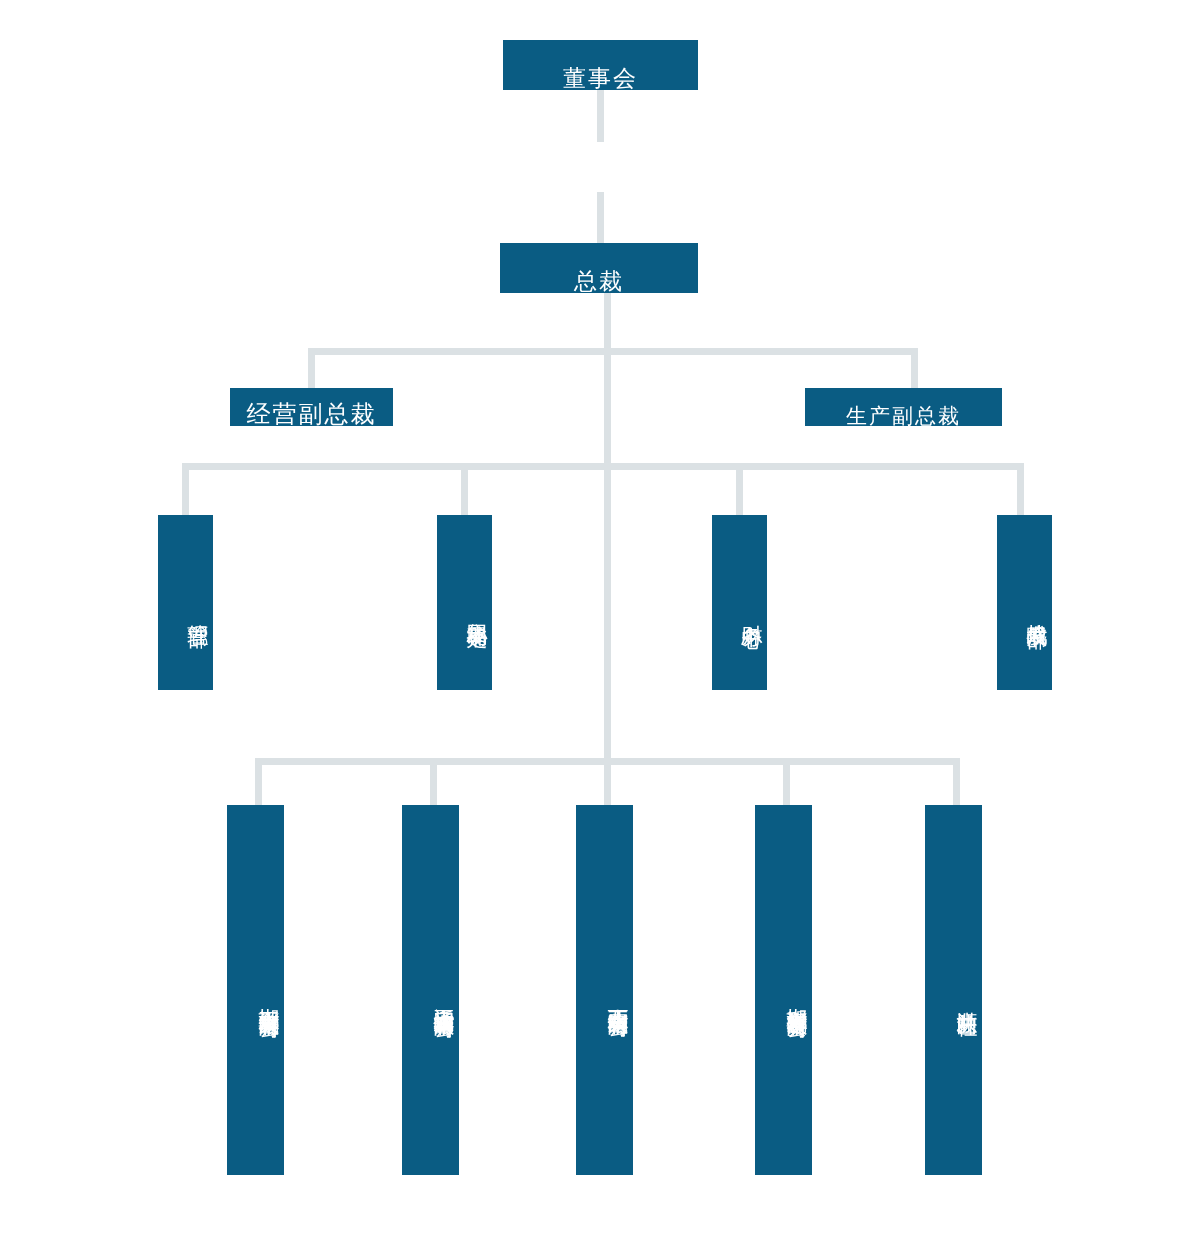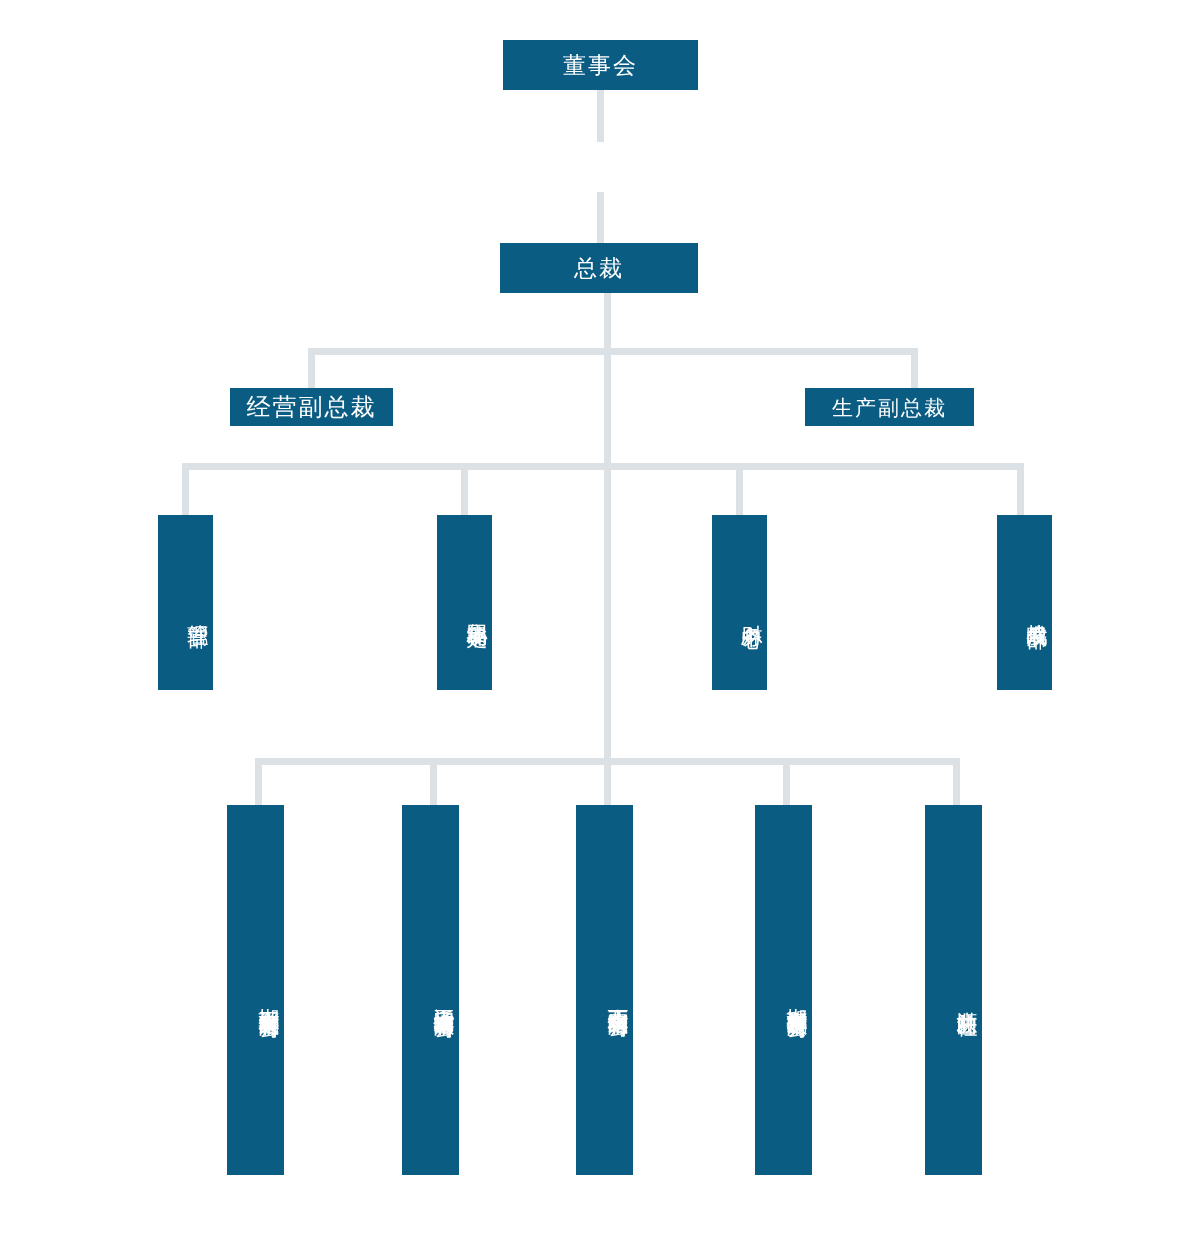--- a/index.html
+++ b/index.html
@@ -33,20 +33,21 @@
     color: #ffffff;
     box-sizing: border-box;
     display: flex;
     align-items: center;
     justify-content: center;
   }
   .node-h {
     font-size: 23px;
     letter-spacing: 2px;
     line-height: 1;
+    align-items: flex-end;
   }
   .node-v {
     writing-mode: vertical-rl;
     text-orientation: upright;
     align-items: flex-start;
     justify-content: center;
     font-size: 21px;
     line-height: 1.42;
     letter-spacing: 1px;
     padding-top: 14px;
@@ -77,21 +78,21 @@
 
   <div class="line line-v" style="left:604px; top:293px; height:472px;"></div>
 
   <div class="line line-h" style="left:308px; top:348px; width:610px;"></div>
   <div class="line line-v" style="left:308px; top:348px; height:40px;"></div>
   <div class="line line-v" style="left:911px; top:348px; height:40px;"></div>
 
   <div class="node node-h" style="left:230px; top:388px; width:163px; height:38px; font-size:24px;">
     <span>经营副总裁</span>
   </div>
-  <div class="node node-h" style="left:805px; top:388px; width:169px; height:38px; font-size:21px;">
+  <div class="node node-h" style="left:805px; top:388px; width:197px; height:38px; font-size:21px;">
     <span>生产副总裁</span>
   </div>
 
   <div class="line line-h" style="left:182px; top:463px; width:842px;"></div>
   <div class="line line-v" style="left:182px; top:463px; height:52px;"></div>
   <div class="line line-v" style="left:461px; top:463px; height:52px;"></div>
   <div class="line line-v" style="left:736px; top:463px; height:52px;"></div>
   <div class="line line-v" style="left:1017px; top:463px; height:52px;"></div>
 
   <div class="node node-v" style="left:158px; top:515px; width:55px; height:175px;">

